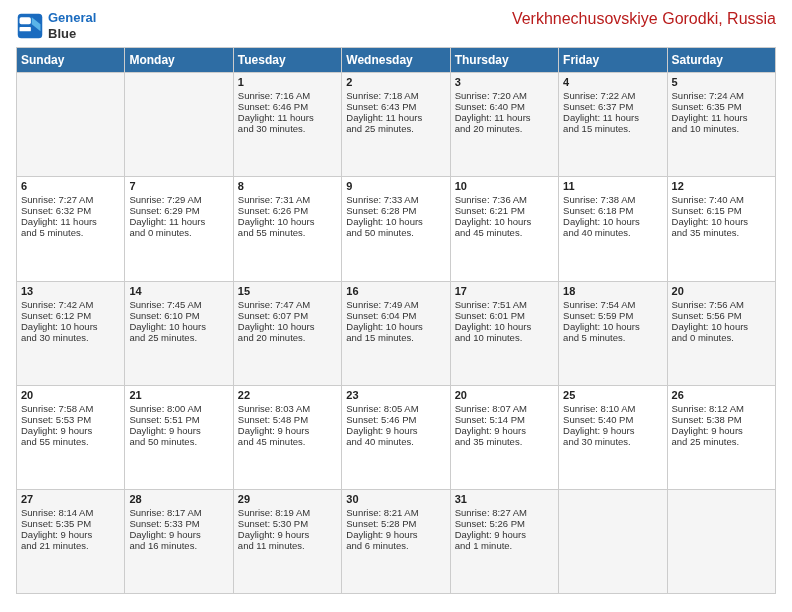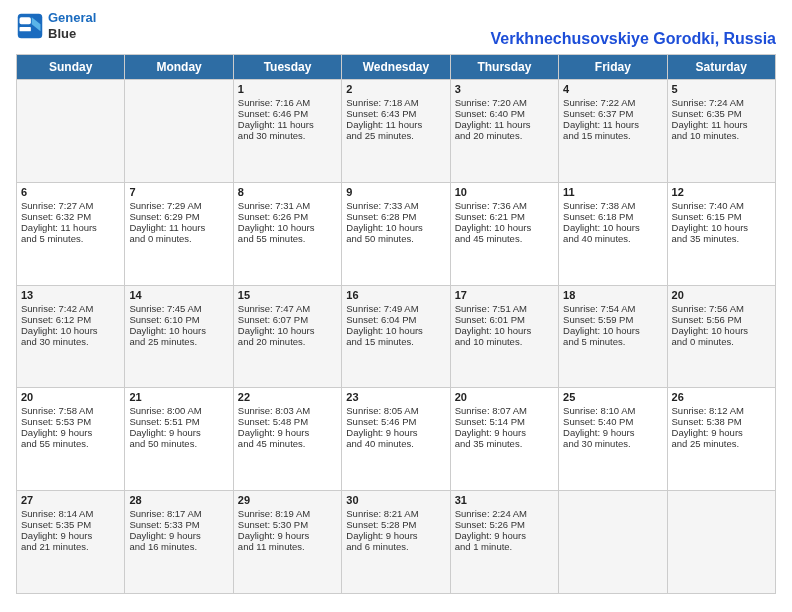--- a/index.html
+++ b/index.html
@@ -43,37 +43,36 @@
       text-align: right;
     }
     .title-block h1 {
       font-size: 32px;
       font-weight: bold;
       color: #222;
       line-height: 1.1;
     }
     .title-block h2 {
       font-size: 16px;
-      font-weight: bold;
-      color: #1d4ed8;
-      margin-top: 20px;
+      font-weight: normal;
+      color: #b91c1c;
     }
     .calendar {
       width: 100%;
       border-collapse: collapse;
       flex: 1;
       table-layout: fixed;
     }
     .calendar thead th {
       background-color: #2e6da4;
       color: #fff;
       font-size: 12px;
       font-weight: bold;
       padding: 5px 4px;
-      text-align: center;
+      text-align: left;
       border: 1px solid #ccc;
     }
     .calendar tbody td {
       border: 1px solid #ccc;
       vertical-align: top;
       padding: 3px 4px;
       font-size: 9.5px;
       color: #333;
       height: 88px;
     }
@@ -345,21 +344,21 @@
           </td>
           <td>
             <span class="day-num">30</span>
             <div>Sunrise: 8:21 AM</div>
             <div>Sunset: 5:28 PM</div>
             <div>Daylight: 9 hours</div>
             <div>and 6 minutes.</div>
           </td>
           <td>
             <span class="day-num">31</span>
-            <div>Sunrise: 2:24 AM</div>
+            <div>Sunrise: 8:27 AM</div>
             <div>Sunset: 5:26 PM</div>
             <div>Daylight: 9 hours</div>
             <div>and 1 minute.</div>
           </td>
           <td class="empty-cell"></td>
           <td class="empty-cell"></td>
         </tr>
       </tbody>
   </table>
 </div>

